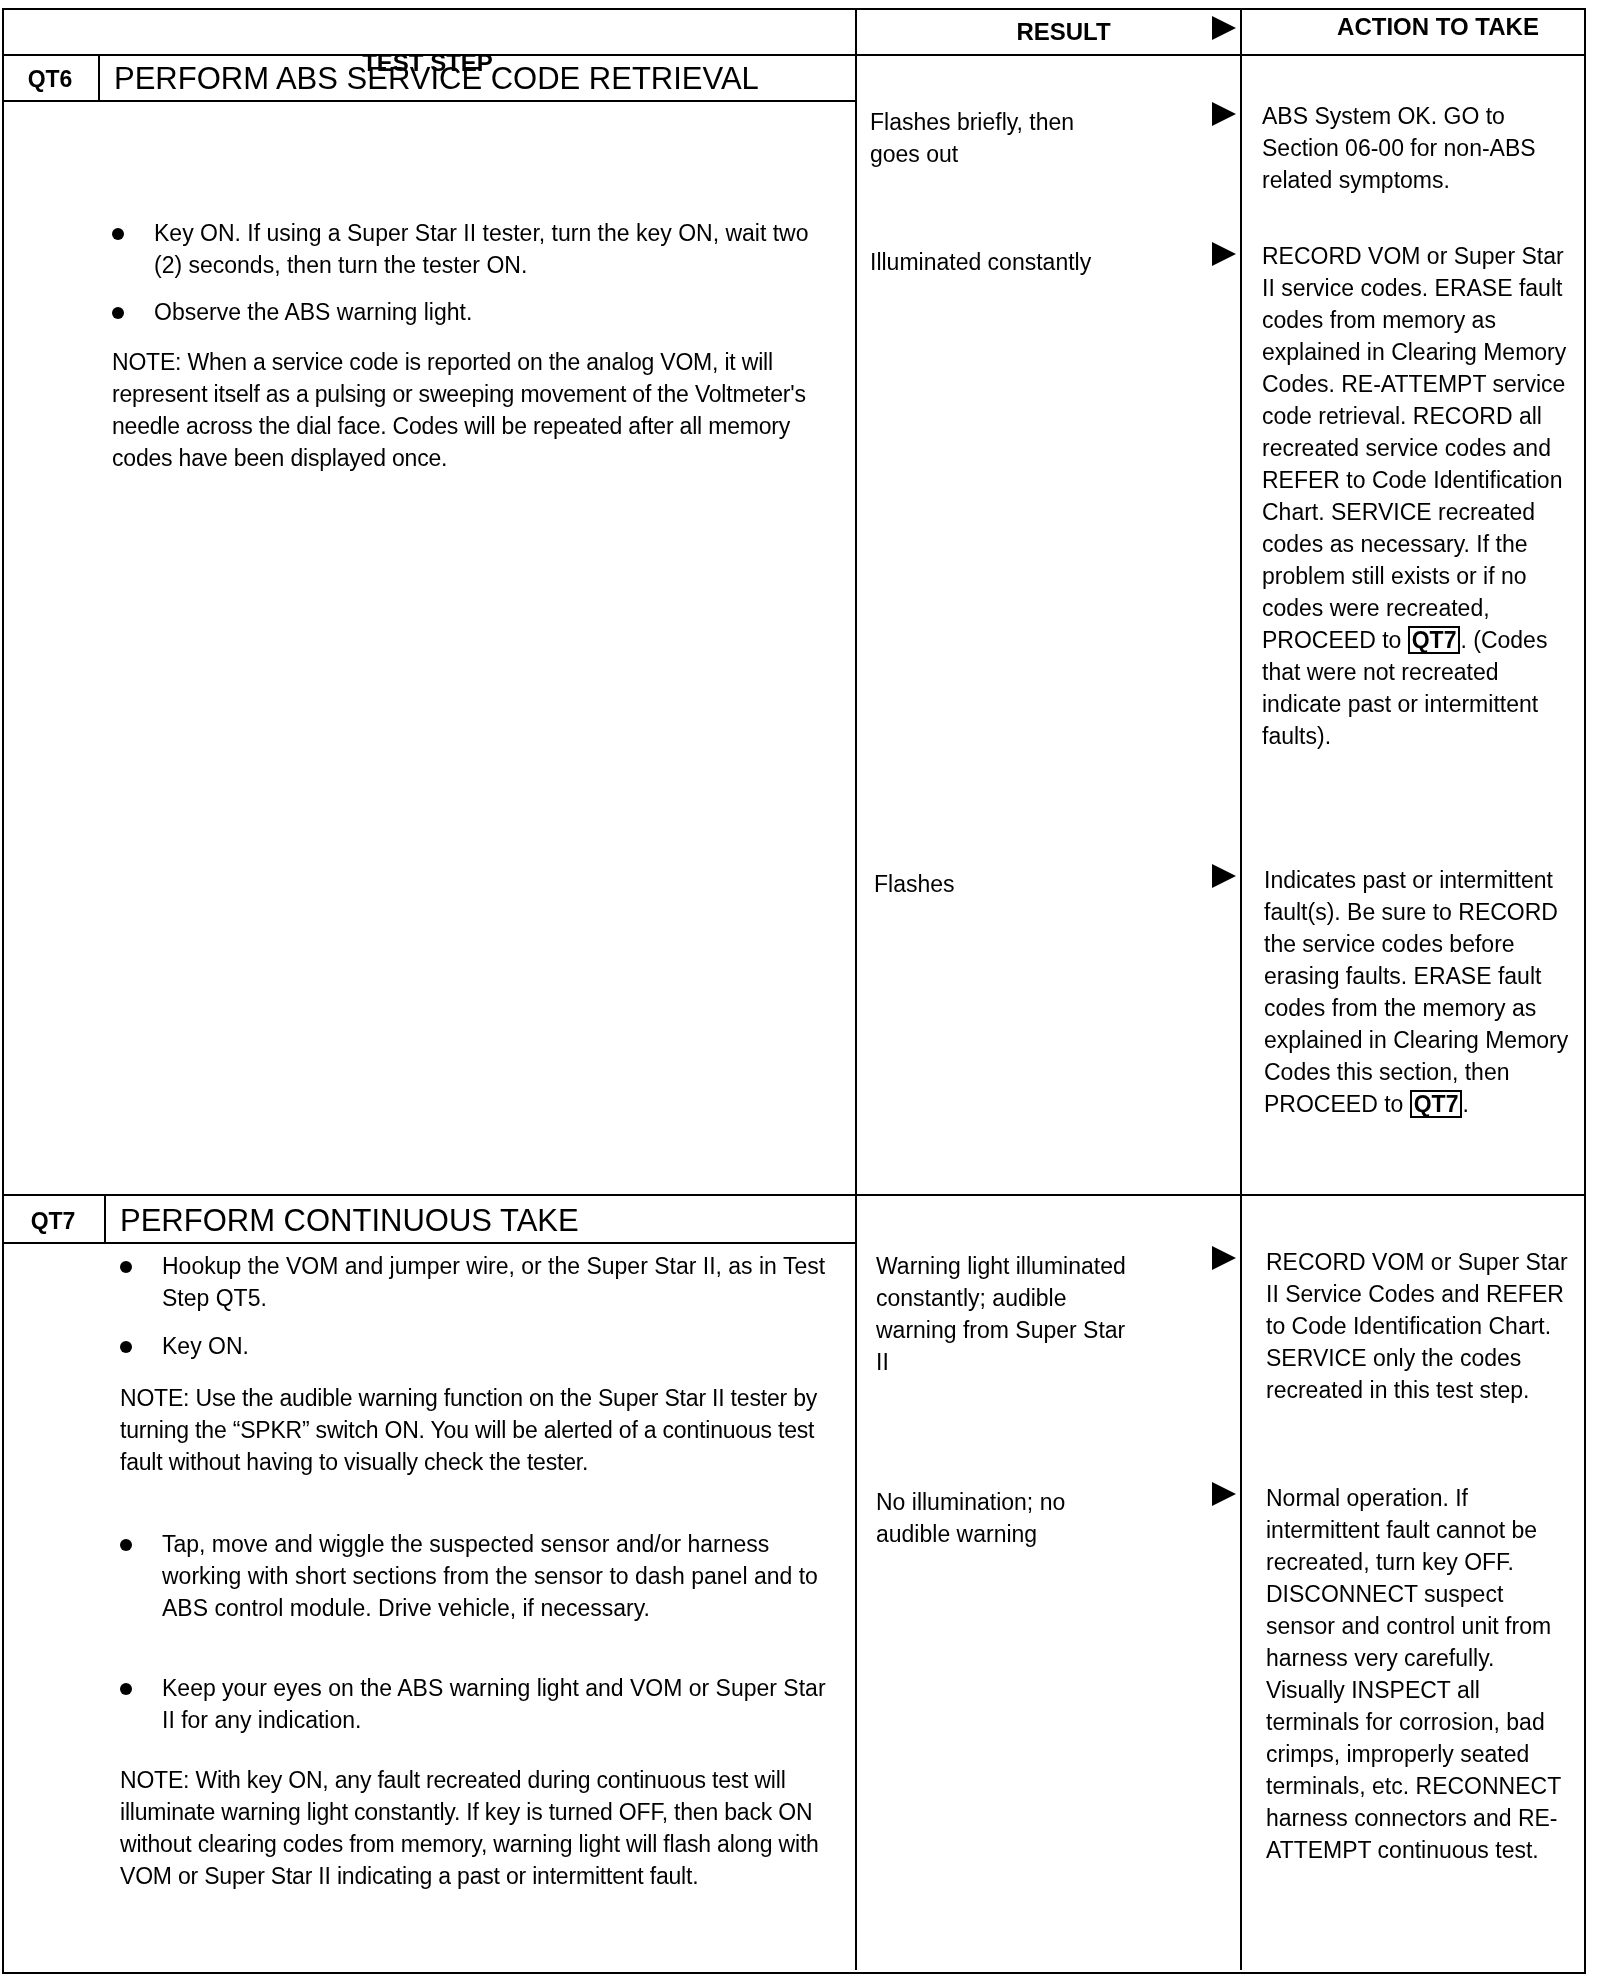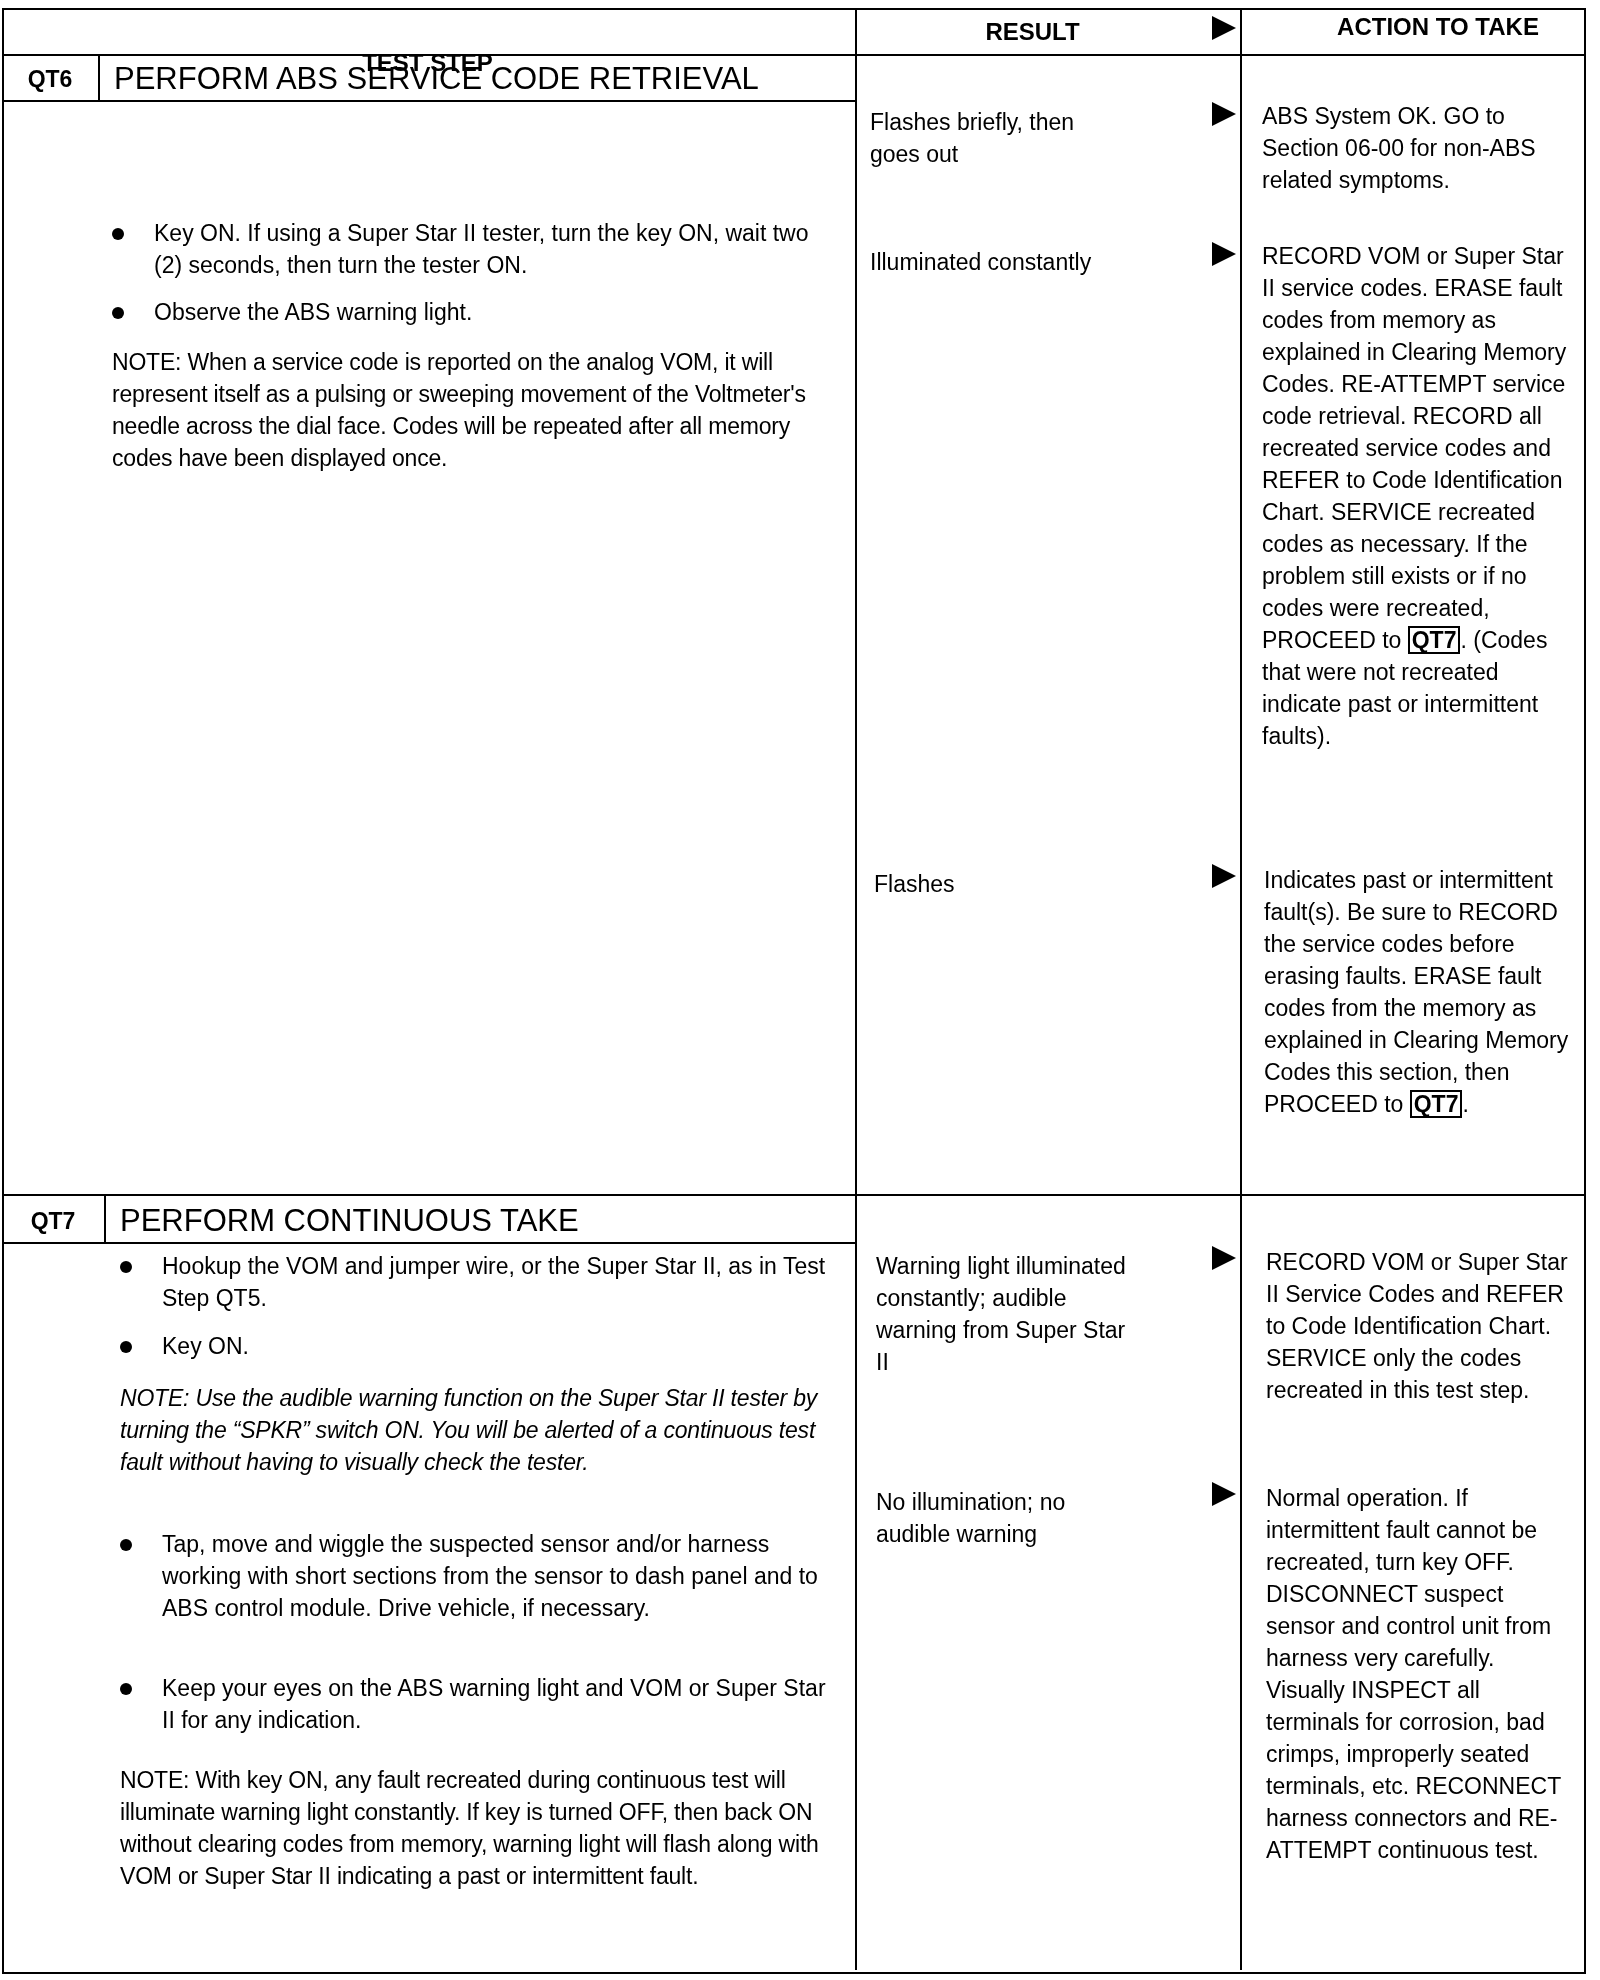--- a/index.html
+++ b/index.html
@@ -26,21 +26,21 @@
 </head>
 <body>
 
 <div class="page">
   <div class="frame"></div>
 
   <div class="vline" style="left:855px; top:10px; height:1960px;"></div>
   <div class="vline" style="left:1240px; top:10px; height:1960px;"></div>
 
   <div class="hdr" style="left:0; top:20px; width:855px;margin-top:28px;">TEST STEP</div>
-  <div class="hdr" style="left:855px; top:17px; width:355px;">RESULT</div>
+  <div class="hdr" style="left:855px; top:17px; width:355px;padding-left:31px;">RESULT</div>
   <div class="arrow" style="left:1212px; top:16px;"></div>
   <div class="hdr" style="left:1242px; top:12px; width:344px;padding-left:24px;">ACTION TO TAKE</div>
   <div class="hline" style="left:2px; top:54px; width:1584px;"></div>
 
   <div class="code" style="left:2px; top:64px; width:96px;">QT6</div>
   <div class="vline" style="left:98px; top:54px; height:48px;"></div>
   <div class="title" style="left:114px; top:64px;">PERFORM ABS SERVICE CODE RETRIEVAL</div>
   <div class="hline" style="left:2px; top:100px; width:853px;"></div>
 
   <div class="bullet-row" style="left:112px; top:217px; width:720px;">
@@ -79,21 +79,21 @@
   <div class="hline" style="left:2px; top:1242px; width:853px;"></div>
 
   <div class="bullet-row" style="left:120px; top:1250px; width:720px;">
     <span class="bullet"></span>
     <span class="bullet-text">Hookup the VOM and jumper wire, or the Super Star II, as in Test Step QT5.</span>
   </div>
   <div class="bullet-row" style="left:120px; top:1330px; width:720px;">
     <span class="bullet"></span>
     <span class="bullet-text">Key ON.</span>
   </div>
-  <div class="txt" style="left:120px; top:1382px; width:720px;font-style:italic;">NOTE: Use the audible warning function on the Super Star II tester by turning the “SPKR” switch ON.  You will be alerted of a continuous test fault without having to visually check the tester.</div>
+  <div class="txt" style="left:120px; top:1382px; width:720px;">NOTE: Use the audible warning function on the Super Star II tester by turning the “SPKR” switch ON.  You will be alerted of a continuous test fault without having to visually check the tester.</div>
 
   <div class="bullet-row" style="left:120px; top:1672px; width:720px;">
     <span class="bullet"></span>
     <span class="bullet-text">Keep your eyes on the ABS warning light and VOM or Super Star II for any indication.</span>
   </div>
   <div class="bullet-row" style="left:120px; top:1528px; width:720px;">
     <span class="bullet"></span>
     <span class="bullet-text">Tap, move and wiggle the suspected sensor and/or harness working with short sections from the sensor to dash panel and to ABS control module. Drive vehicle, if necessary.</span>
   </div>
   <div class="txt" style="left:120px; top:1764px; width:720px;">NOTE: With key ON, any fault recreated during continuous test will illuminate warning light constantly. If key is turned OFF, then back ON without clearing codes from memory, warning light will flash along with VOM or Super Star II indicating a past or intermittent fault.</div>

